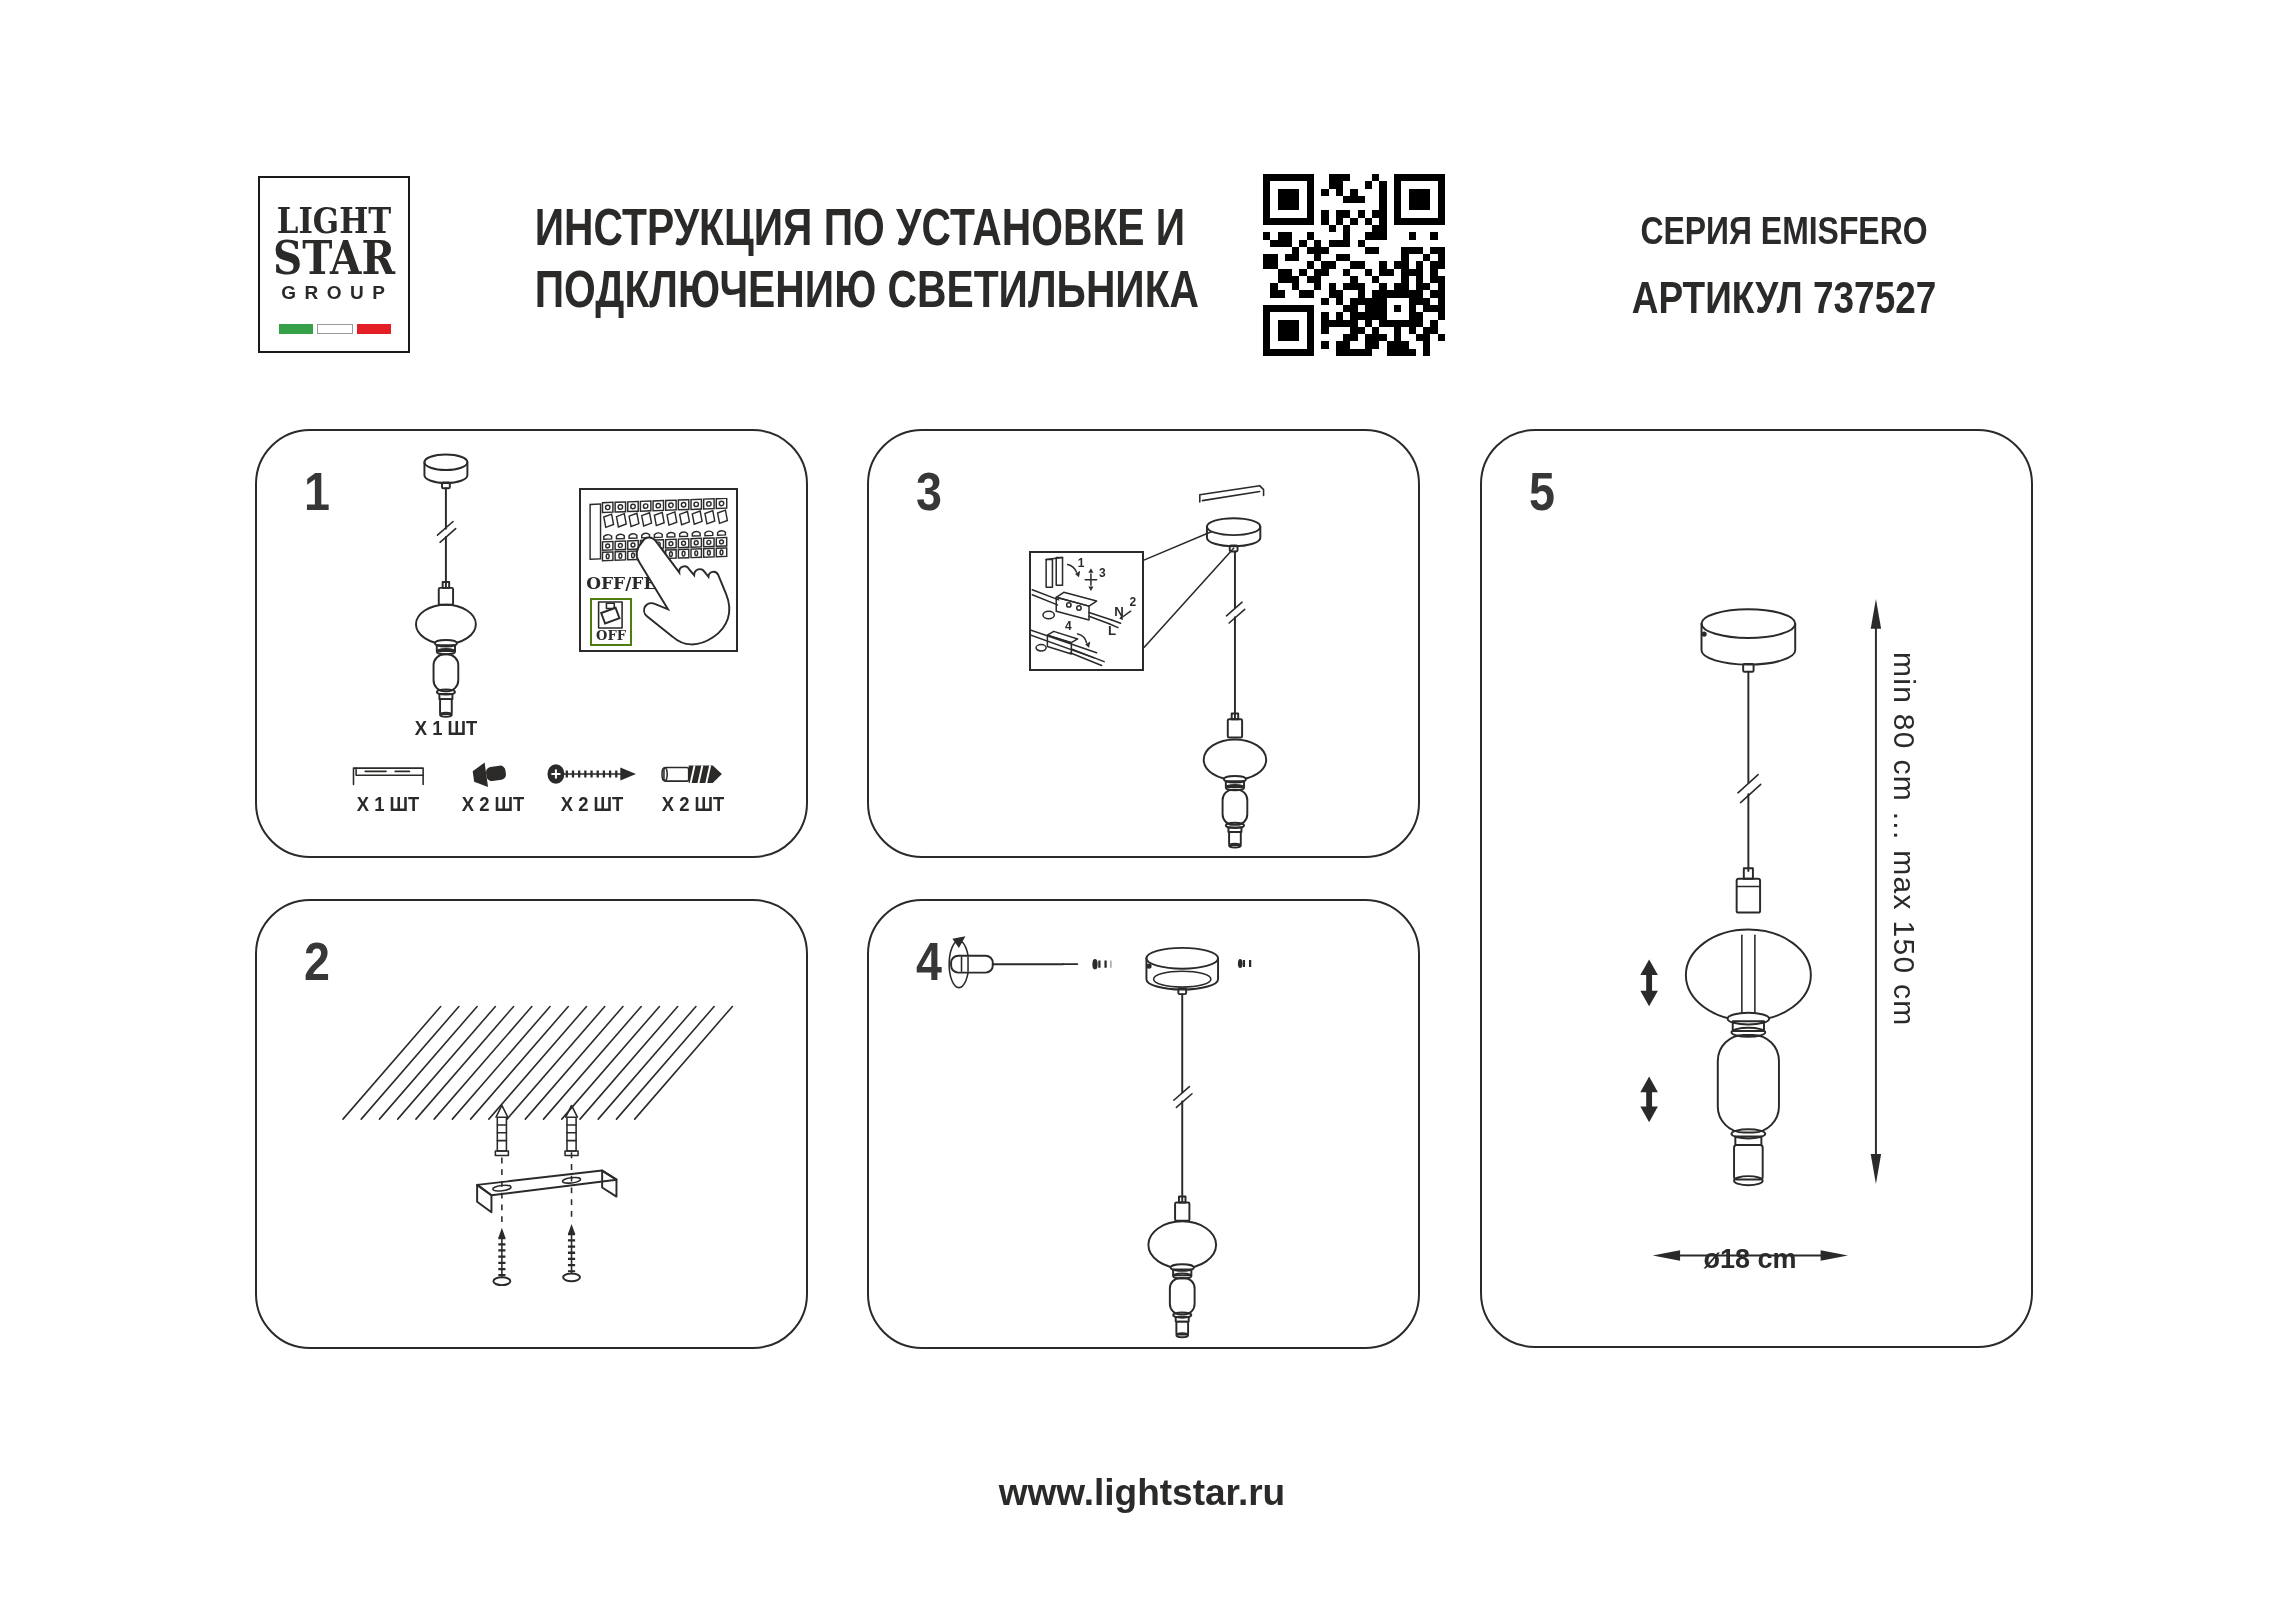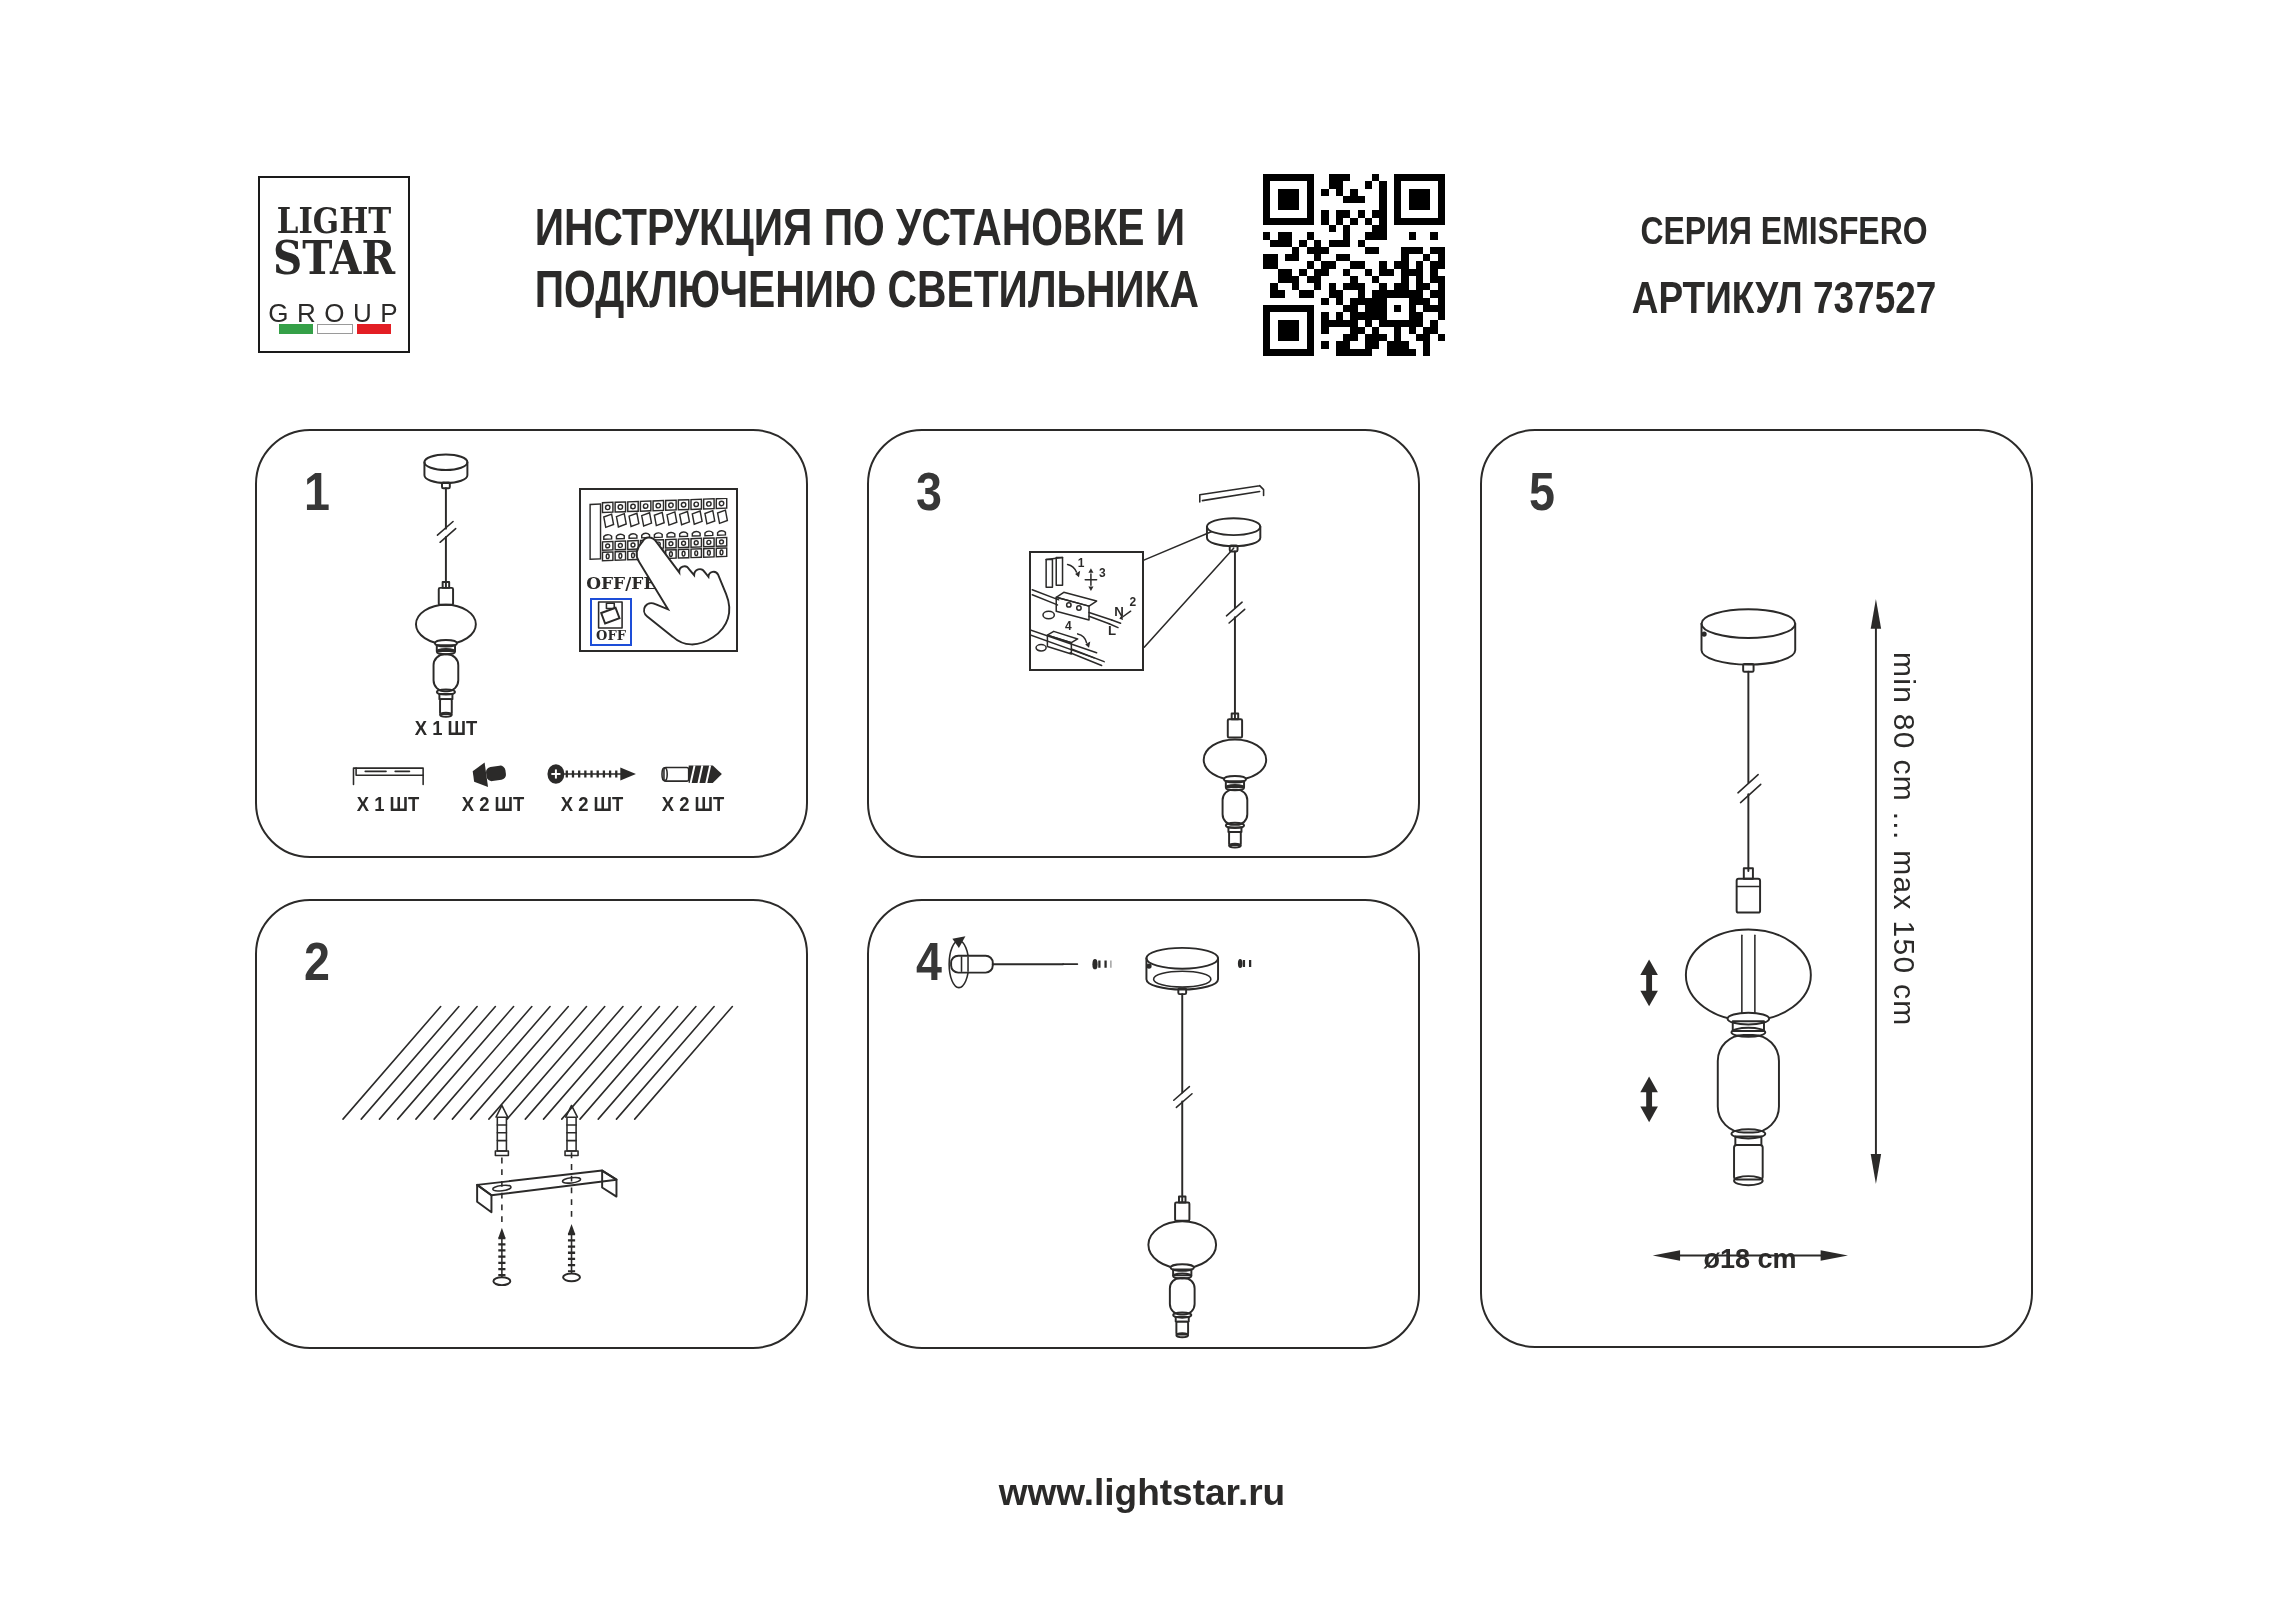--- a/index.html
+++ b/index.html
@@ -12,21 +12,21 @@
   .title{font-size:51px;font-weight:700;line-height:62px;text-align:center;
          transform:scaleX(.8);transform-origin:center top;white-space:nowrap;}
   .hdr-right{font-weight:700;text-align:center;transform:scaleX(.84);transform-origin:center top;white-space:nowrap;}
   .qty-label{position:absolute;font-size:20px;font-weight:700;white-space:nowrap;
              transform:translateX(-50%) scaleX(.92);}
   .logo-box{position:absolute;left:258px;top:176px;width:152px;height:177px;border:2px solid #1a1a1a;
             text-align:center;box-sizing:border-box;}
   .logo-l1{font-family:"DejaVu Serif",serif;font-weight:700;font-size:35px;line-height:33px;margin-top:26px;
            transform:scaleX(.88);letter-spacing:0px;}
   .logo-l2{font-family:"DejaVu Serif",serif;font-weight:700;font-size:46px;line-height:42px;transform:scaleX(.88);}
-  .logo-l3{font-size:26px;font-weight:400;letter-spacing:8.5px;margin-top:19px;margin-left:6.5px;}
+  .logo-l3{font-size:19px;font-weight:700;letter-spacing:8.5px;margin-top:3px;margin-left:6.5px;}
   .flag{position:absolute;left:19px;bottom:17px;width:112px;height:9.8px;display:flex;gap:3.9px;}
   .flag div{flex:1;}
   .inset{position:absolute;border:2px solid #2b2a29;background:#fff;box-sizing:border-box;}
   .ln{stroke:#2b2a29;fill:none;stroke-width:3;stroke-linecap:round;stroke-linejoin:round;}
   .ln2{stroke:#2b2a29;fill:none;stroke-width:2.4;stroke-linecap:round;stroke-linejoin:round;}
   .fl{fill:#2b2a29;stroke:none;}
   .wf{fill:#fff;stroke:#2b2a29;stroke-width:3;}
   .thread{stroke:#2b2a29;stroke-width:11;stroke-dasharray:3.5 6;}
   .dash{stroke:#2b2a29;stroke-width:2.4;stroke-dasharray:9 9;fill:none;}
   svg text{font-family:"Liberation Sans",sans-serif;font-weight:700;fill:#2b2a29;}
@@ -515,21 +515,21 @@
           <circle cx="204.6" cy="15.5" r="3.4"></circle>
           <polygon points="198.6,30 210.6,26 213.6,42 201.6,46"></polygon>
           <path d="M198.6,60 A8,8 0 0 1 210.6,60 L210.6,64 L198.6,64 Z"></path>
           <rect x="196.6" y="68" width="16" height="13"></rect>
           <circle cx="204.6" cy="74.5" r="3"></circle>
           <rect x="196.6" y="84" width="16" height="13"></rect>
           <ellipse cx="204.6" cy="90.5" rx="2.2" ry="3.6"></ellipse>
         </g>
       </svg>
     <span class="abs" style="left:5.2px;top:83px;font-family:'DejaVu Serif',serif;font-weight:700;font-size:17px;">OFF/FERMÉ</span>
-    <div class="abs" style="left:9px;top:108px;width:42px;height:48px;border:2px solid #1d4ed8;box-sizing:border-box;">
+    <div class="abs" style="left:9px;top:108px;width:42px;height:48px;border:2px solid #4d7c0f;box-sizing:border-box;">
       <svg width="38" height="30" viewBox="0 0 58 46">
         <rect class="ln2" x="10" y="3" width="36" height="40"></rect>
         <rect class="ln2" x="22" y="5" width="12" height="8"></rect>
         <polygon class="wf" stroke-width="2.4" points="14,20 36,12 42,28 20,36"></polygon>
       </svg>
       <span class="abs" style="left:0;right:0;bottom:0.7px;text-align:center;font-family:'DejaVu Serif',serif;font-weight:700;font-size:13px;">OFF</span>
     </div>
     <svg class="abs" style="left:43px;top:34px;transform:rotate(-26deg);" width="109" height="129" viewBox="0 0 170 200">
       <path class="wf" stroke-width="4" d="M66,10 C74,4 84,8 86,20 L97,78 C100,70 112,70 113,80 L116,92
         C120,84 132,85 133,95 L135,104 C139,97 150,99 150,108 L148,140 C146,170 128,188 100,192

